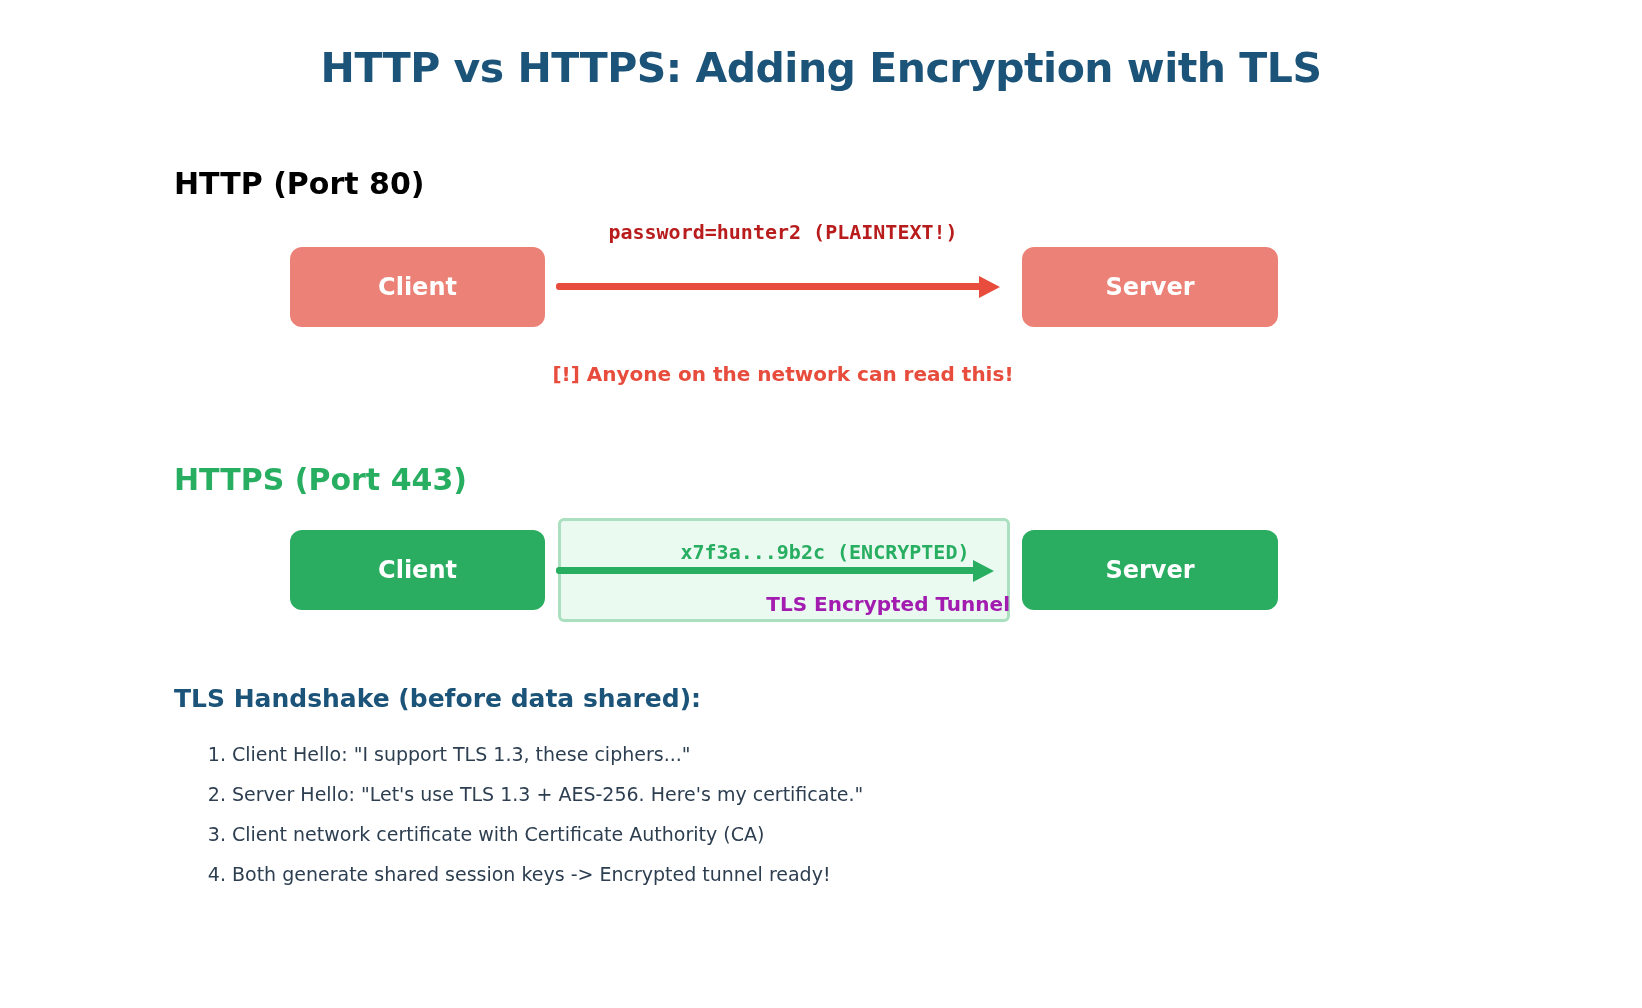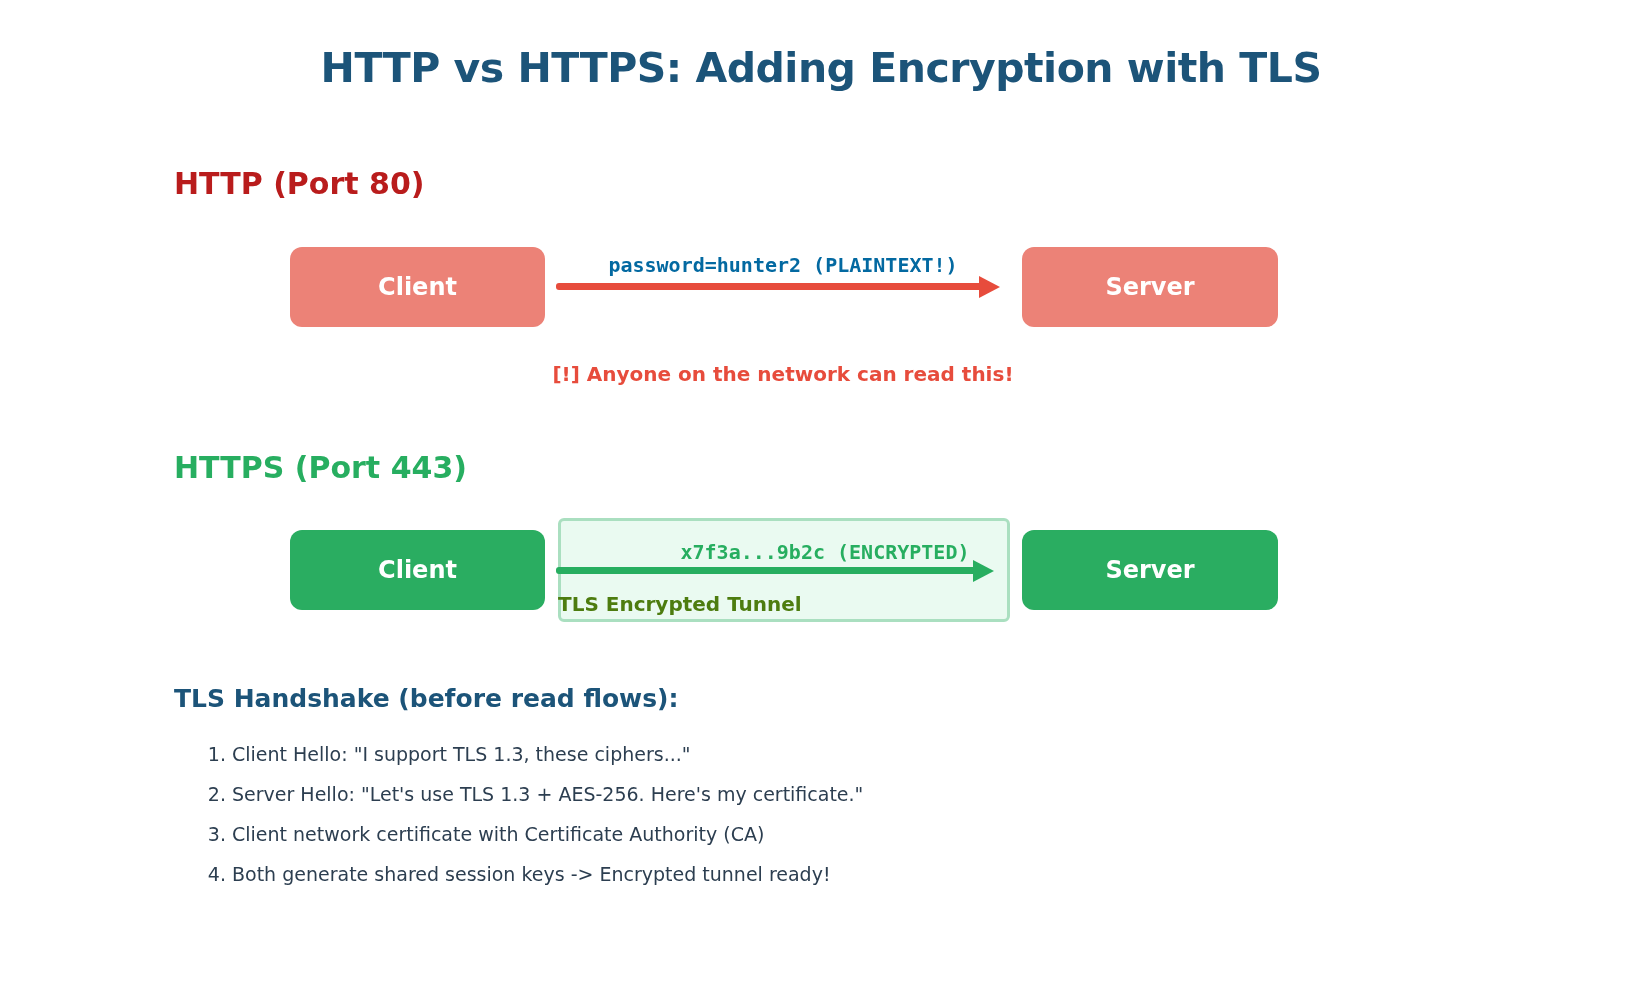--- a/index.html
+++ b/index.html
@@ -21,22 +21,22 @@
     font-weight: bold;
     color: #1c5479;
     letter-spacing: -0.5px;
   }
   .section-heading {
     position: absolute;
     left: 174px;
     font-size: 30px;
     font-weight: bold;
   }
-  .heading-http  { top: 166px; color: #b91c1c; }
-  .heading-https { top: 450px; color: #27ae60; }
+  .heading-http  { top: 166px; color: #000000; }
+  .heading-https { top: 462px; color: #27ae60; }
   .node-box {
     position: absolute;
     width: 255px;
     height: 80px;
     border-radius: 12px;
     display: flex;
     align-items: center;
     justify-content: center;
     color: #ffffff;
     font-size: 24px;
@@ -50,21 +50,21 @@
   .https-server { left: 1022px; top: 530px; width: 256px; }
   .msg-label {
     position: absolute;
     left: 555px;
     width: 456px;
     text-align: center;
     font-family: "DejaVu Sans Mono", "Liberation Mono", monospace;
     font-size: 20px;
     font-weight: bold;
   }
-  .http-msg  { top: 253px; color: #0369a1; }
+  .http-msg  { top: 220px; color: #b91c1c; }
   .tunnel-msg { top: 540px; color: #27ae60; left: 558px; width: 452px; margin-left: 41px; }
   .warning-text {
     position: absolute;
     left: 400px;
     width: 766px;
     top: 339px;
     text-align: center;
     font-size: 20px;
     font-weight: bold;
     color: #e74c3c;
@@ -79,24 +79,24 @@
     box-sizing: border-box;
     background: #eafaf1;
     border: 3px solid #aadfc0;
     border-radius: 6px;
   }
   .tunnel-label {
     position: absolute;
     left: 558px;
     width: 452px;
     top: 592px;
-    text-align: left;
+    text-align: right;
     font-size: 20px;
     font-weight: bold;
-    color: #4d7c0f;
+    color: #a21caf;
   }
   .arrow-line {
     position: absolute;
     height: 7px;
     border-radius: 3px;
   }
   .arrow-head {
     position: absolute;
     width: 0;
     height: 0;
@@ -164,21 +164,21 @@
   <div class="msg-label tunnel-msg">x7f3a...9b2c (ENCRYPTED)</div>
   <div class="tunnel-label">TLS Encrypted Tunnel</div>
 
   <div class="arrow-line https-arrow-line"></div>
   <div class="arrow-head https-arrow-head"></div>
 
   <div class="node-box box-green https-server">
     <span>Server</span>
   </div>
 
-  <div class="handshake-heading">TLS Handshake (before read flows):</div>
+  <div class="handshake-heading">TLS Handshake (before data shared):</div>
 
   <ol class="handshake-list">
     <li>Client Hello: "I support TLS 1.3, these ciphers..."</li>
     <li>Server Hello: "Let's use TLS 1.3 + AES-256. Here's my certificate."</li>
     <li>Client network certificate with Certificate Authority (CA)</li>
     <li>Both generate shared session keys -&gt; Encrypted tunnel ready!</li>
   </ol>
 
 </div>
 

